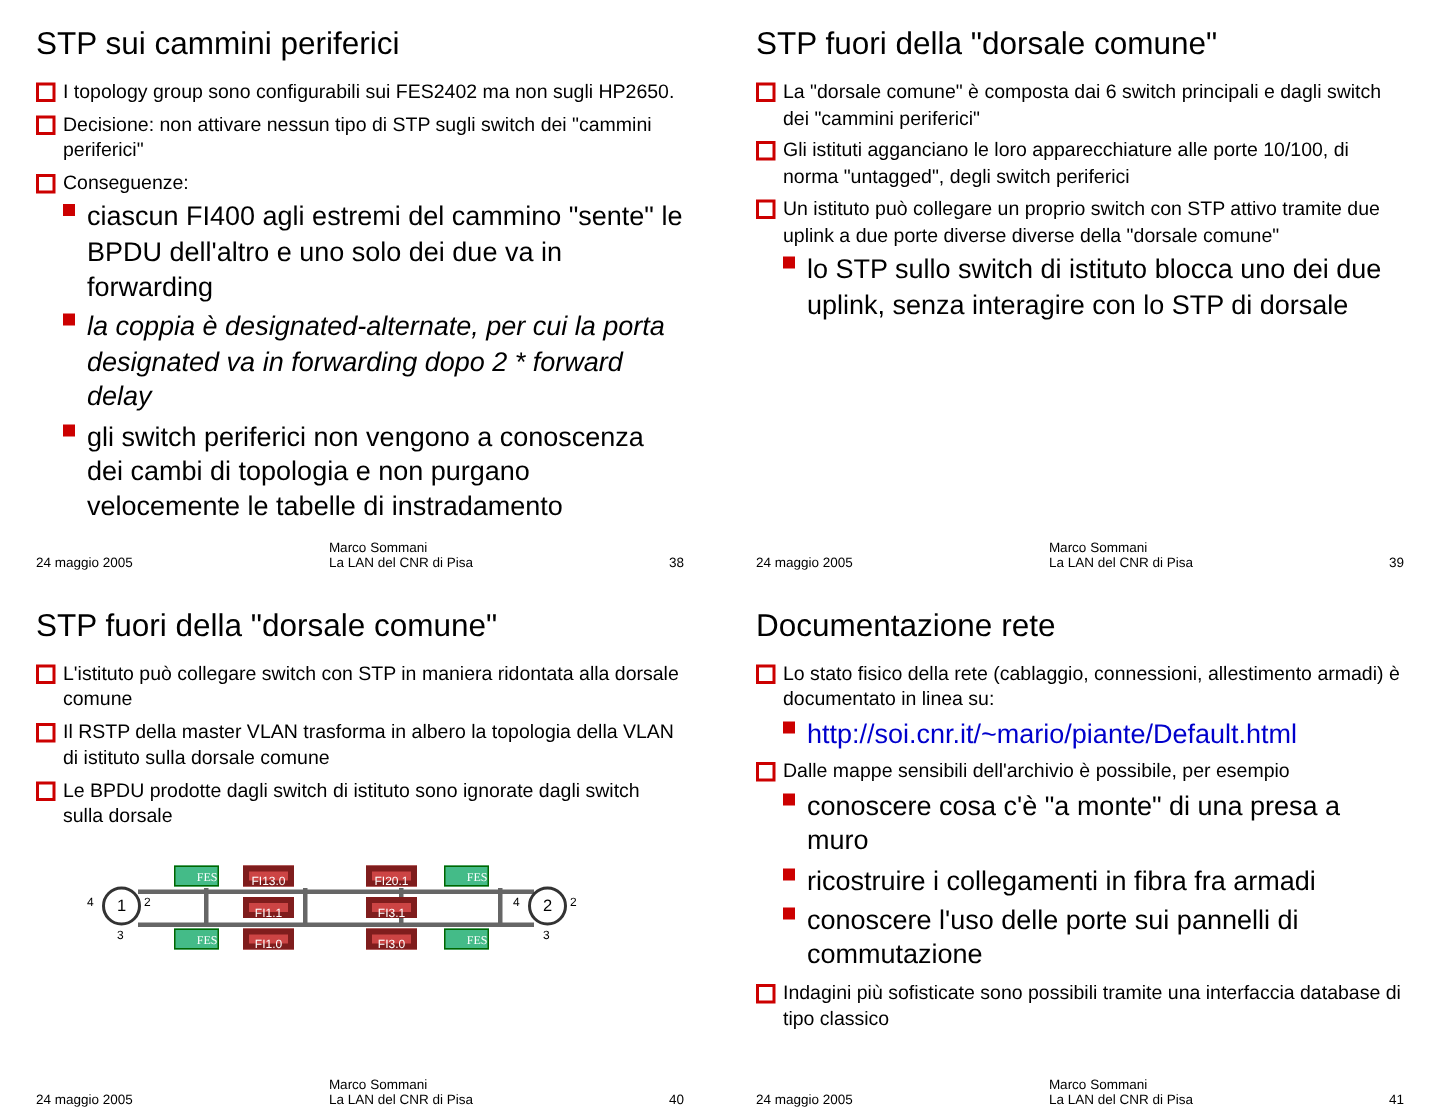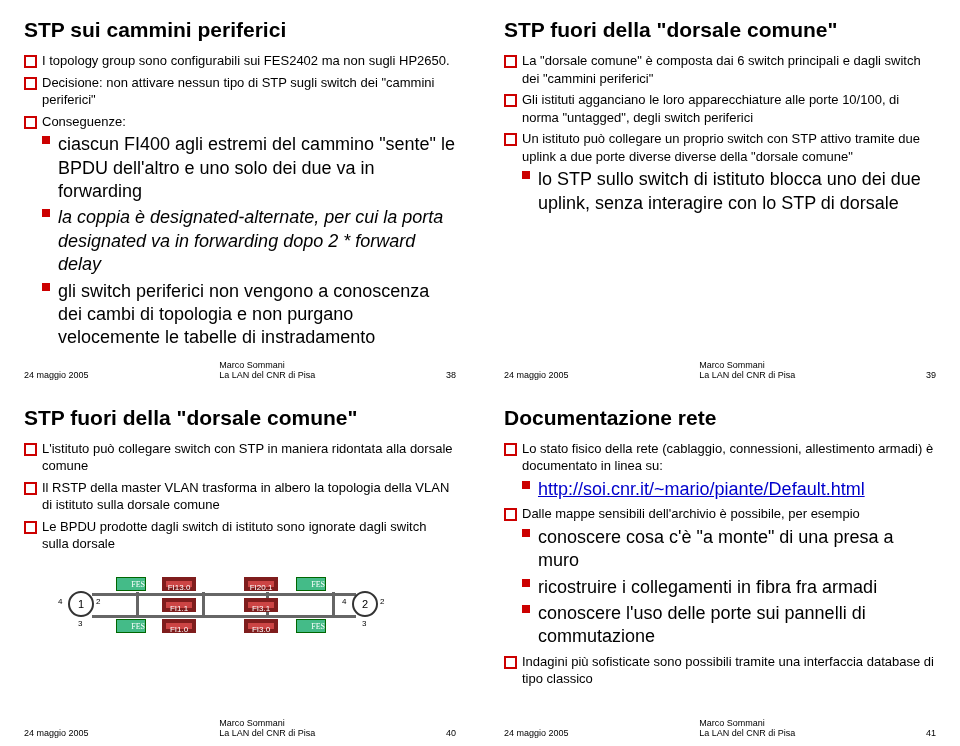--- a/index.html
+++ b/index.html
@@ -15,42 +15,42 @@
   .slide {
     padding: 18px 24px 8px 24px;
     position: relative;
     display: flex;
     flex-direction: column;
   }
   .slide-title {
     font-size: 21px;
     color: #000;
     margin-bottom: 10px;
-    font-weight: bold;
+    font-weight: normal;
   }
   ul { list-style: none; }
   .lvl1 > li { font-size: 13px; line-height: 1.35; margin-bottom: 4px; padding-left: 18px; position: relative; }
   .lvl1 > li::before {
     content: "";
     position: absolute; left: 0; top: 3px;
     width: 9px; height: 9px; border: 2px solid #c00; background:#fff;
   }
   .lvl2 { margin-top: 3px; }
   .lvl2 > li { font-size: 18px; line-height: 1.3; margin-bottom: 3px; padding-left: 16px; position: relative; }
   .lvl2 > li::before {
     content: "";
     position: absolute; left: 0; top: 3px;
     width: 8px; height: 8px; background: #c00;
   }
   .footer {
     display: flex; justify-content: space-between; align-items: flex-end;
     font-size: 9px; color: #000; margin-top: auto; padding-top: 6px;
   }
   .footer-center { }
-  a.link { color: #0000cc; text-decoration: underline; }
+  a.link { color: #0000cc; }
   .italic { font-style: italic; }
 
   
   .diagram { position: relative; height: 70px; margin: 6px 0 2px 20px; width: 360px; }
   .bus { position:absolute; top:30px; left:48px; right:48px; height:3px; background:#666; }
   .bus2 { position:absolute; top:52px; left:48px; right:48px; height:3px; background:#666; }
   .vline { position:absolute; width:3px; background:#666; height:26px; top:29px; }
   .node { position:absolute; width:26px; height:26px; border:2px solid #333; border-radius:50%; background:#fff; display:flex; align-items:center; justify-content:center; font-size:11px; }
   .port { position:absolute; font-size:8px; }
   .fesbox { position:absolute; width:30px; height:14px; background:#4b8; color:#fff; font-size:8px; text-align:right; line-height:14px; border:1px solid #060;font-family:Liberation Serif, serif; }

